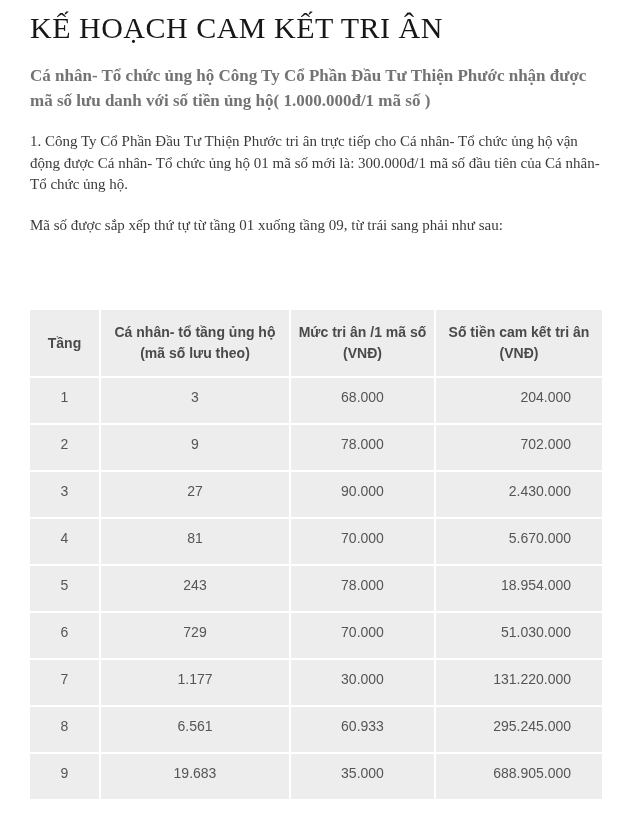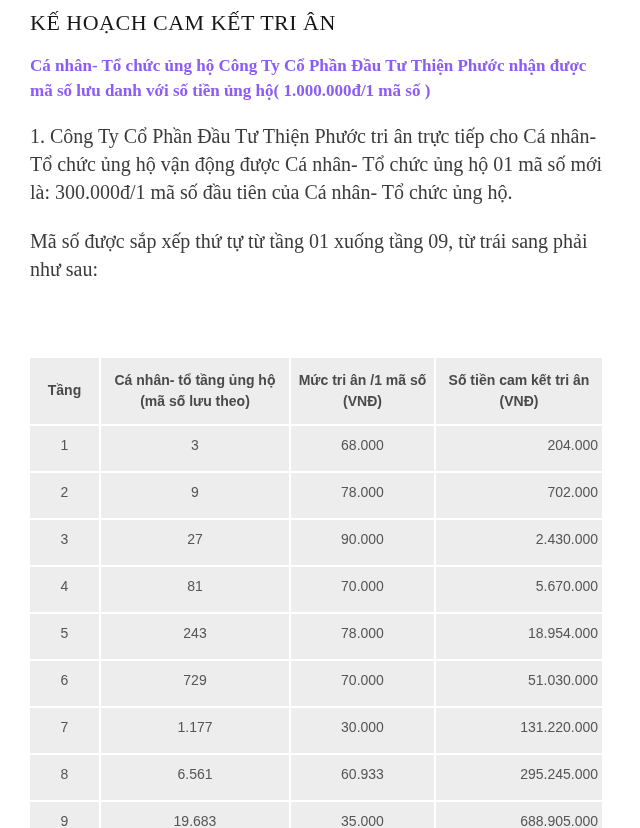--- a/index.html
+++ b/index.html
@@ -7,35 +7,35 @@
     width: 640px;
     font-family: "Liberation Serif", serif;
     color: #3b3b3b;
   }
   .page {
     padding: 6px 30px 10px 30px;
   }
   h1.title {
     font-family: "Liberation Serif", serif;
     font-weight: 400;
-    font-size: 22px;
+    font-size: 30px;
     line-height: 1.2;
     color: #171717;
     margin: 4px 0 18px 0;
     letter-spacing: 0.5px;
   }
   p.intro {
     font-weight: 700;
     font-size: 17px;
     line-height: 1.45;
-    color: #8b5cf6;
+    color: #737373;
     margin: 8px 0 18px 0;
   }
   p.body-par {
-    font-size: 20px;
+    font-size: 15px;
     line-height: 1.42;
     margin: 0 0 20px 0;
   }
   p.last-par {
     margin-bottom: 72px;
   }
   table.plan {
     border-collapse: separate;
     border-spacing: 2px;
     width: 570px;
@@ -59,21 +59,21 @@
   table.plan td {
     font-weight: 400;
     font-size: 14px;
     color: #555555;
     vertical-align: top;
     padding: 11px 8px 18px 8px;
     text-align: center;
   }
   table.plan td.c4 {
     text-align: right;
-    padding-right: 4px;
+    padding-right: 31px;
   }
   .hline { display: block; }
   col.w1 { width: 69px; }
   col.w2 { width: 188px; }
   col.w3 { width: 143px; }
   col.w4 { width: 166px; }
 </style>
 </head>
 <body>
 

